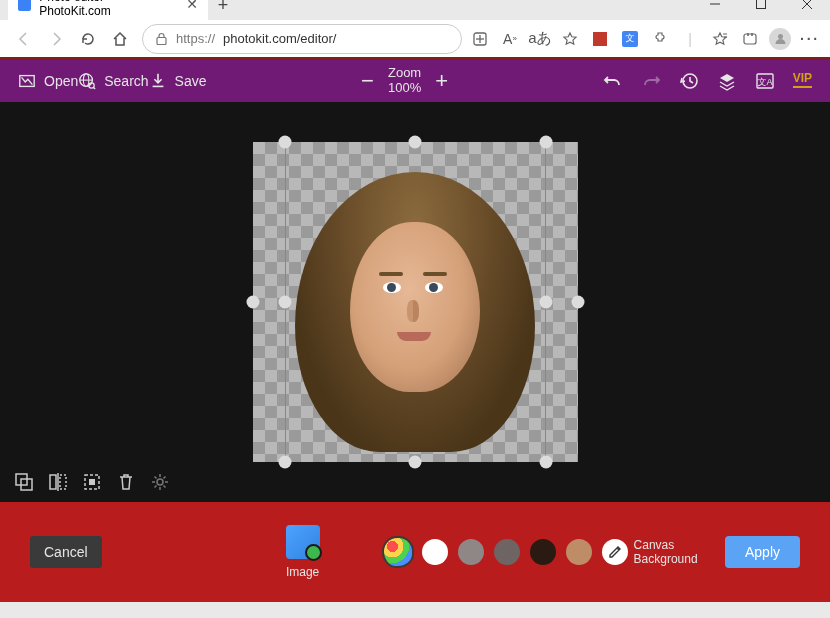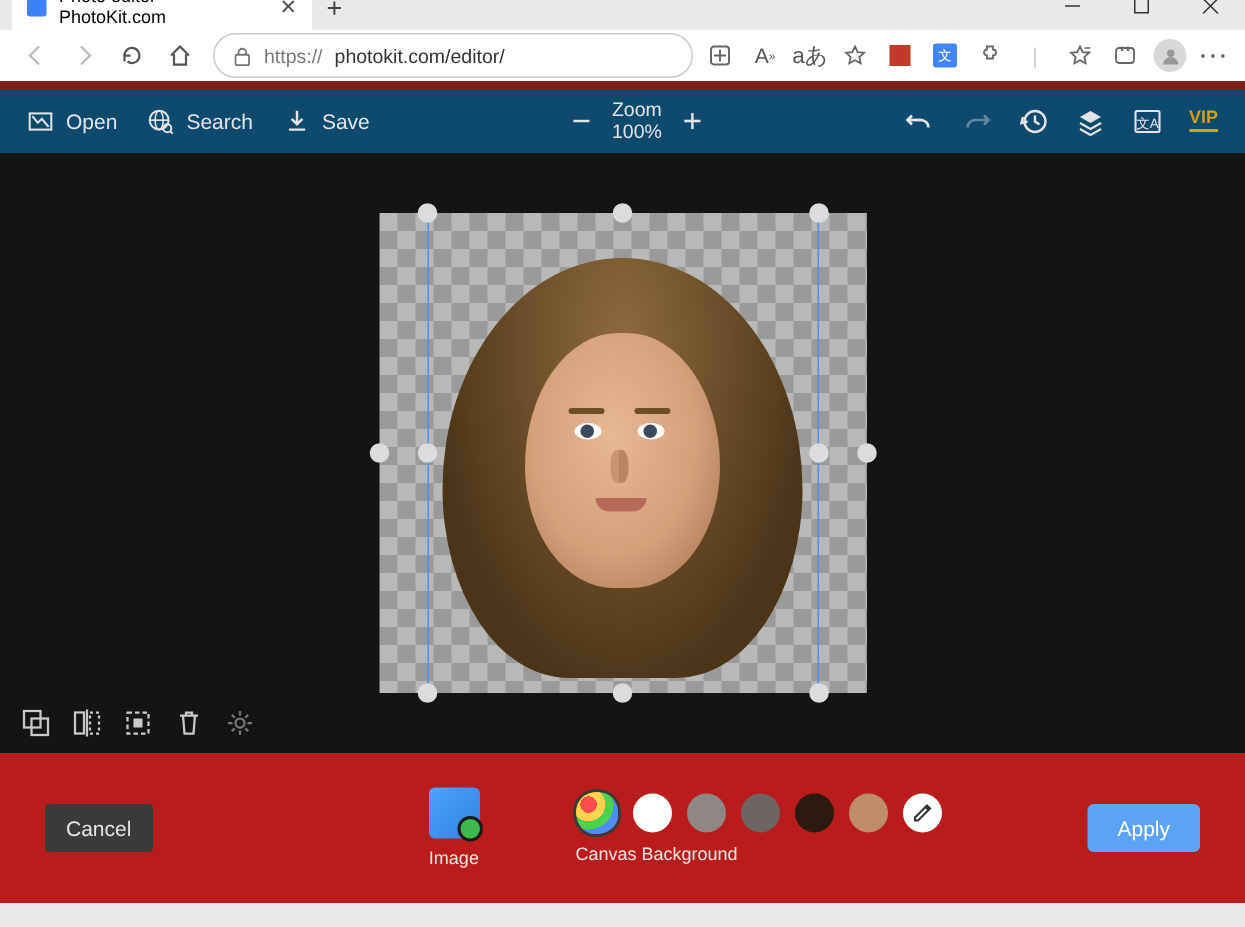--- a/index.html
+++ b/index.html
@@ -4,30 +4,30 @@
 <style>
 *{margin:0;padding:0;box-sizing:border-box;font-family:"Segoe UI",Arial,sans-serif}
 body{width:830px;height:618px;background:#e9e9e9;overflow:hidden}
 .titlebar{height:20px;background:#e9e9e9;display:flex;align-items:flex-end}
 .tab{height:32px;width:200px;background:#fff;margin-left:8px;border-radius:6px 6px 0 0;display:flex;align-items:center;padding:0 10px;font-size:12px;gap:8px}
 .tab-icon{width:14px;height:14px;background:#3b82f6;border-radius:2px}
 .tab-close{margin-left:auto;color:#555;font-size:14px}
 .newtab{width:30px;height:30px;display:flex;align-items:center;justify-content:center;font-size:18px;color:#444}
 .wincontrols{margin-left:auto;display:flex}
 .wincontrols>div{width:46px;height:32px;display:flex;align-items:center;justify-content:center;color:#333}
-.addrbar{height:40px;background:#fff;display:flex;align-items:center;padding:4px 8px;gap:0;border-bottom:6px solid #7f1d1d}
+.addrbar{height:40px;background:#fff;display:flex;align-items:center;padding:4px 8px;gap:0;border-bottom:3px solid #7f1d1d}
 .navbtn{width:32px;height:32px;display:flex;align-items:center;justify-content:center;border-radius:4px;color:#555}
 .navbtn.dis{color:#bbb}
 .urlbox{flex:1;max-width:450px;height:30px;border:1px solid #ccc;border-radius:15px;display:flex;align-items:center;padding:0 12px;gap:8px;font-size:13px;margin:0 6px}
 .urlprefix{color:#777}
 .urlpath{color:#333}
 .extrow{display:flex;align-items:center;gap:6px;margin-left:auto}
 .exticon{width:24px;height:24px;display:flex;align-items:center;justify-content:center;color:#555;font-size:14px}
 .app{background:#1a1a1a;height:542px;display:flex;flex-direction:column}
-.apptoolbar{height:42px;background:#0c4a6e;display:flex;align-items:center;padding:0 18px;color:#e5e5e5;gap:20px}
+.apptoolbar{height:42px;background:#701a75;display:flex;align-items:center;padding:0 18px;color:#e5e5e5;}
 .tb-btn{display:flex;align-items:center;gap:8px;font-size:14px;cursor:pointer}
 .tb-icon{width:18px;height:18px}
 .zoomgroup{margin:0 auto;display:flex;align-items:center;gap:14px;font-size:13px}
 .zoomcenter{text-align:left;line-height:1.15}
 .tb-right{display:flex;align-items:flex-start;gap:18px}
 .vip{color:#d4a017;font-weight:bold;font-size:12px;border-bottom:2px solid #d4a017;padding-bottom:1px}
 .canvas-area{flex:1;display:flex;align-items:center;justify-content:center;position:relative;background:#141414}
 .canvas{width:325px;height:320px;position:relative;background:repeating-conic-gradient(#9a9a9a 0% 25%,#b8b8b8 0% 50%) 0 0/24px 24px}
 .guide-v{position:absolute;top:0;bottom:0;width:1px;background:#4d8ef7}
 .guide-v.l{left:32px}.guide-v.r{right:32px}
@@ -43,21 +43,21 @@
 .brow.l{left:64px}.brow.r{left:108px}
 .nose{position:absolute;left:92px;top:128px;width:12px;height:22px;background:linear-gradient(90deg,#c89570 50%,#b8855e 50%);border-radius:40%}
 .mouth{position:absolute;left:82px;top:160px;width:34px;height:9px;background:#b76a5a;border-radius:0 0 16px 16px}
 .bottomleft-tools{position:absolute;left:14px;bottom:10px;display:flex;gap:14px;color:#c9c9c9;align-items:center}
 .bl-icon{width:20px;height:20px}
 .bottom-panel{height:100px;background:#b91c1c;display:flex;align-items:center;padding:0 30px;gap:24px}
 .cancel{background:#3a3a3a;color:#e5e5e5;padding:8px 14px;border-radius:3px;font-size:14px}
 .bgopts{display:flex;flex-direction:column;align-items:center;gap:6px;color:#e5e5e5;font-size:12px}
 .imgthumb{width:34px;height:34px;background:linear-gradient(135deg,#4da3ff 0%,#3282e0 100%);border-radius:4px;position:relative}
 .imgthumb::after{content:"";position:absolute;right:-2px;bottom:-2px;width:13px;height:13px;background:#3cb84c;border-radius:50%;border:2px solid #1a1a1a}
-.cbggroup{display:flex;flex-direction:column;gap:6px;margin-left:40px}
+.cbggroup{display:flex;flex-direction:row;align-items:center;gap:6px;margin-left:40px}
 .swatches{display:flex;gap:10px;align-items:center}
 .palette{width:28px;height:28px;background:radial-gradient(circle at 30% 30%,#ff4d4d,#ff4d4d 20%,#ffd24d 20%,#ffd24d 40%,#4dd24d 40%,#4dd24d 60%,#4d8eff 60%,#4d8eff 80%,#b84dff 80%);border-radius:50% 50% 55% 45%/50% 50% 45% 55%;box-shadow:0 0 0 2px #3a3a3a}
 .sw{width:26px;height:26px;border-radius:50%}
 .eyedrop{width:26px;height:26px;background:#fff;border-radius:50%;display:flex;align-items:center;justify-content:center;color:#333}
 .apply{margin-left:auto;background:#5ba3f5;color:#fff;padding:8px 20px;border-radius:4px;font-size:14px}
 svg{display:block}
 </style>
 </head>
 <body>
 

